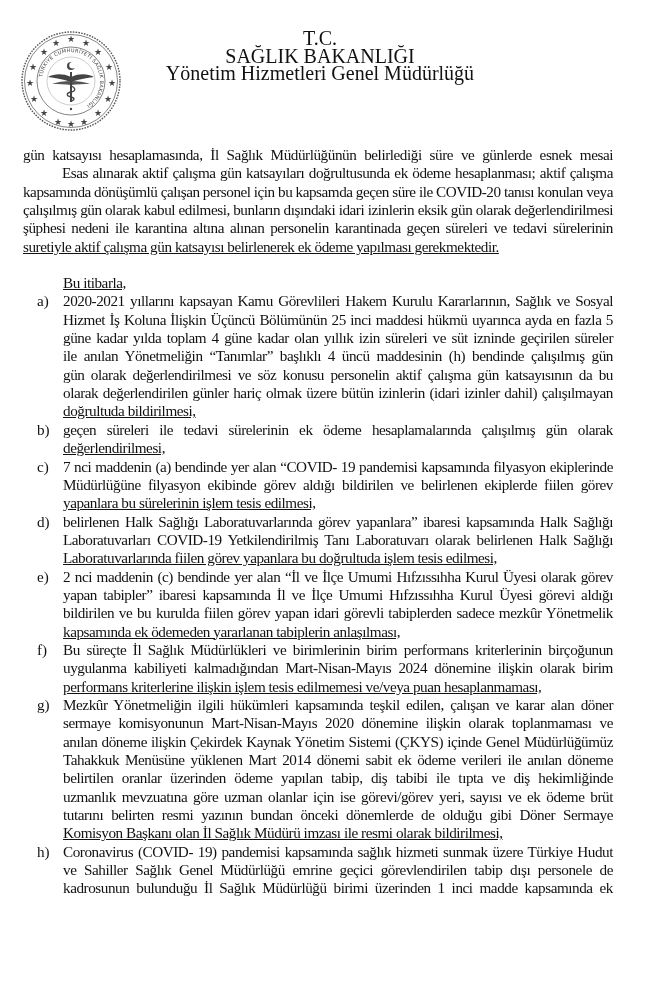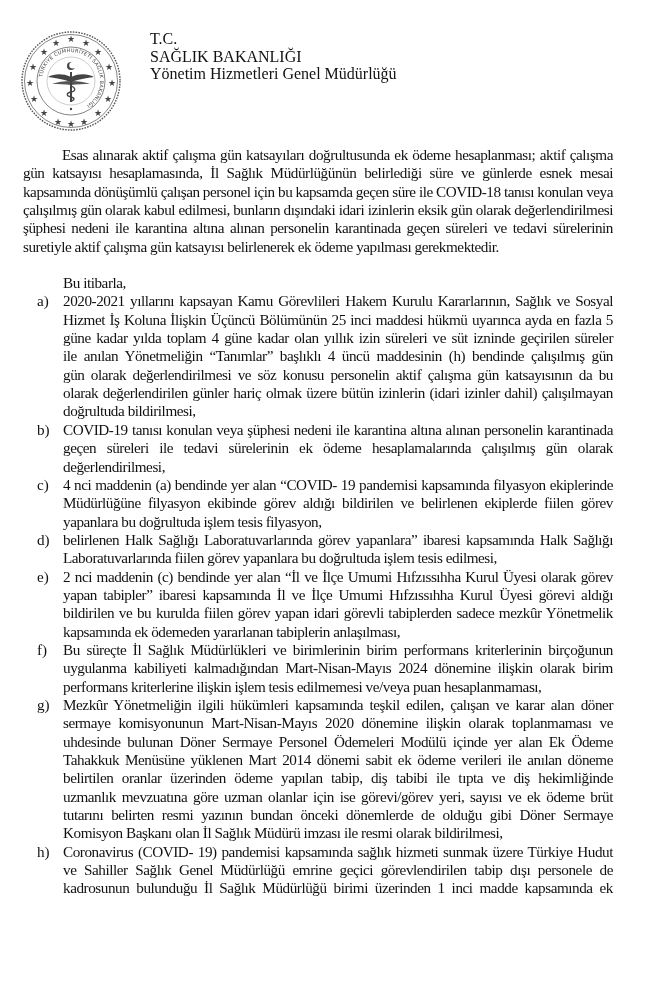--- a/index.html
+++ b/index.html
@@ -1,22 +1,22 @@
 <!DOCTYPE html>
 <html><head>
 <meta charset="utf-8">
 <style>
   html, body { margin: 0; padding: 0; background: #ffffff; }
   body { width: 660px; height: 983px; position: relative; overflow: hidden; font-family: "Liberation Serif", "DejaVu Serif", serif; color: #111; }
   .logo { position: absolute; left: 20px; top: 30px; width: 102px; height: 102px; }
-  .header { position: absolute; left: 150px; width: 340px; top: 30px; text-align: left; font-size: 16px; line-height: 17.5px; color: #111; }
+  .header { position: absolute; left: 150px; width: 340px; top: 30px; text-align: center; font-size: 20px; line-height: 17.5px; color: #111; }
   .header div { white-space: nowrap; }
   .body { position: absolute; left: 23px; top: 146px; width: 590px; font-size: 15.2px; line-height: 18.35px; }
   .line { white-space: nowrap; text-align: justify; text-align-last: justify; height: 18.35px; overflow: visible; letter-spacing: -0.45px; word-spacing: 0px; }
-  .line.last { text-align-last: left; }
+  .line.last { text-align-last: left; text-decoration: underline; }
   .para-first { padding-left: 39px; }
   .gap { height: 18px; }
   .item { position: relative; padding-left: 40px; }
   .marker { position: absolute; left: 14px; top: 0; }
   .intro { padding-left: 40px; }
 </style>
 </head>
 <body>
 
 <div class="logo">
@@ -63,23 +63,23 @@
 </div>
 
 <div class="header">
   <div>T.C.</div>
   <div>SAĞLIK BAKANLIĞI</div>
   <div>Yönetim Hizmetleri Genel Müdürlüğü</div>
 </div>
 
 <div class="body">
   <div>
+    <div class="line">gün katsayısı hesaplamasında, İl Sağlık Müdürlüğünün belirlediği süre ve günlerde esnek mesai</div>
     <div class="line para-first">Esas alınarak aktif çalışma gün katsayıları doğrultusunda ek ödeme hesaplanması; aktif çalışma</div>
-    <div class="line">gün katsayısı hesaplamasında, İl Sağlık Müdürlüğünün belirlediği süre ve günlerde esnek mesai</div>
-    <div class="line" style="letter-spacing: -0.474075px;">kapsamında dönüşümlü çalışan personel için bu kapsamda geçen süre ile COVID-18 tanısı konulan veya</div>
+    <div class="line" style="letter-spacing: -0.474075px;">kapsamında dönüşümlü çalışan personel için bu kapsamda geçen süre ile COVID-20 tanısı konulan veya</div>
     <div class="line">çalışılmış gün olarak kabul edilmesi, bunların dışındaki idari izinlerin eksik gün olarak değerlendirilmesi</div>
     <div class="line">şüphesi nedeni ile karantina altına alınan personelin karantinada geçen süreleri ve tedavi sürelerinin</div>
     <div class="line last">suretiyle aktif çalışma gün katsayısı belirlenerek ek ödeme yapılması gerekmektedir.</div>
   </div>
 
   <div class="gap"></div>
 
   <div class="line last intro">Bu itibarla,</div>
 
   <div id="items">
@@ -88,53 +88,53 @@
         <div class="line">2020-2021 yıllarını kapsayan Kamu Görevlileri Hakem Kurulu Kararlarının, Sağlık ve Sosyal</div>
         <div class="line">Hizmet İş Koluna İlişkin Üçüncü Bölümünün 25 inci maddesi hükmü uyarınca ayda en fazla 5</div>
         <div class="line">güne kadar yılda toplam 4 güne kadar olan yıllık izin süreleri ve süt izninde geçirilen süreler</div>
         <div class="line">ile anılan Yönetmeliğin “Tanımlar” başlıklı 4 üncü maddesinin (h) bendinde çalışılmış gün</div>
         <div class="line">gün olarak değerlendirilmesi ve söz konusu personelin aktif çalışma gün katsayısının da bu</div>
         <div class="line">olarak değerlendirilen günler hariç olmak üzere bütün izinlerin (idari izinler dahil) çalışılmayan</div>
         <div class="line last">doğrultuda bildirilmesi,</div>
       </div>
       <div class="item">
         <span class="marker">b)</span>
-        <div class="line">COVID-19 tanısı konulan veya şüphesi nedeni ile karantina altına alınan personelin karantinada</div>
         <div class="line">geçen süreleri ile tedavi sürelerinin ek ödeme hesaplamalarında çalışılmış gün olarak</div>
         <div class="line last">değerlendirilmesi,</div>
       </div>
       <div class="item">
         <span class="marker">c)</span>
-        <div class="line">4 nci maddenin (a) bendinde yer alan “COVID- 19 pandemisi kapsamında filyasyon ekiplerinde</div>
+        <div class="line">7 nci maddenin (a) bendinde yer alan “COVID- 19 pandemisi kapsamında filyasyon ekiplerinde</div>
         <div class="line">Müdürlüğüne filyasyon ekibinde görev aldığı bildirilen ve belirlenen ekiplerde fiilen görev</div>
-        <div class="line last">yapanlara bu doğrultuda işlem tesis filyasyon,</div>
+        <div class="line last">yapanlara bu sürelerinin işlem tesis edilmesi,</div>
       </div>
       <div class="item">
         <span class="marker">d)</span>
         <div class="line">belirlenen Halk Sağlığı Laboratuvarlarında görev yapanlara”  ibaresi kapsamında Halk Sağlığı</div>
+        <div class="line">Laboratuvarları COVID-19 Yetkilendirilmiş Tanı Laboratuvarı olarak belirlenen Halk Sağlığı</div>
         <div class="line last">Laboratuvarlarında fiilen görev yapanlara bu doğrultuda işlem tesis edilmesi,</div>
       </div>
       <div class="item">
         <span class="marker">e)</span>
         <div class="line">2 nci maddenin (c) bendinde yer alan “İl ve İlçe Umumi Hıfzıssıhha Kurul Üyesi olarak görev</div>
         <div class="line">yapan tabipler” ibaresi kapsamında İl ve İlçe Umumi Hıfzıssıhha Kurul Üyesi görevi aldığı</div>
         <div class="line">bildirilen ve bu kurulda fiilen görev yapan idari görevli tabiplerden sadece mezkûr Yönetmelik</div>
         <div class="line last">kapsamında ek ödemeden yararlanan tabiplerin anlaşılması,</div>
       </div>
       <div class="item">
         <span class="marker">f)</span>
         <div class="line">Bu süreçte İl Sağlık Müdürlükleri ve birimlerinin birim performans kriterlerinin birçoğunun</div>
         <div class="line">uygulanma kabiliyeti kalmadığından Mart-Nisan-Mayıs 2024 dönemine ilişkin olarak birim</div>
         <div class="line last">performans kriterlerine ilişkin işlem tesis edilmemesi ve/veya puan hesaplanmaması,</div>
       </div>
       <div class="item">
         <span class="marker">g)</span>
         <div class="line">Mezkûr Yönetmeliğin ilgili hükümleri kapsamında teşkil edilen, çalışan ve karar alan döner</div>
         <div class="line">sermaye komisyonunun Mart-Nisan-Mayıs 2020 dönemine ilişkin olarak toplanmaması ve</div>
-        <div class="line">uhdesinde bulunan Döner Sermaye Personel Ödemeleri Modülü içinde yer alan Ek Ödeme</div>
+        <div class="line">anılan döneme ilişkin Çekirdek Kaynak Yönetim Sistemi (ÇKYS) içinde Genel Müdürlüğümüz</div>
         <div class="line">Tahakkuk Menüsüne yüklenen Mart 2014 dönemi sabit ek ödeme verileri ile anılan döneme</div>
         <div class="line">belirtilen oranlar üzerinden ödeme yapılan tabip, diş tabibi ile tıpta ve diş hekimliğinde</div>
         <div class="line">uzmanlık mevzuatına göre uzman olanlar için ise görevi/görev yeri, sayısı ve ek ödeme brüt</div>
         <div class="line">tutarını belirten resmi yazının bundan önceki dönemlerde de olduğu gibi Döner Sermaye</div>
         <div class="line last">Komisyon Başkanı olan İl Sağlık Müdürü imzası ile resmi olarak bildirilmesi,</div>
       </div>
       <div class="item">
         <span class="marker">h)</span>
         <div class="line">Coronavirus (COVID- 19) pandemisi kapsamında sağlık hizmeti sunmak üzere Türkiye Hudut</div>
         <div class="line">ve Sahiller Sağlık Genel Müdürlüğü emrine geçici görevlendirilen tabip dışı personele de</div>

